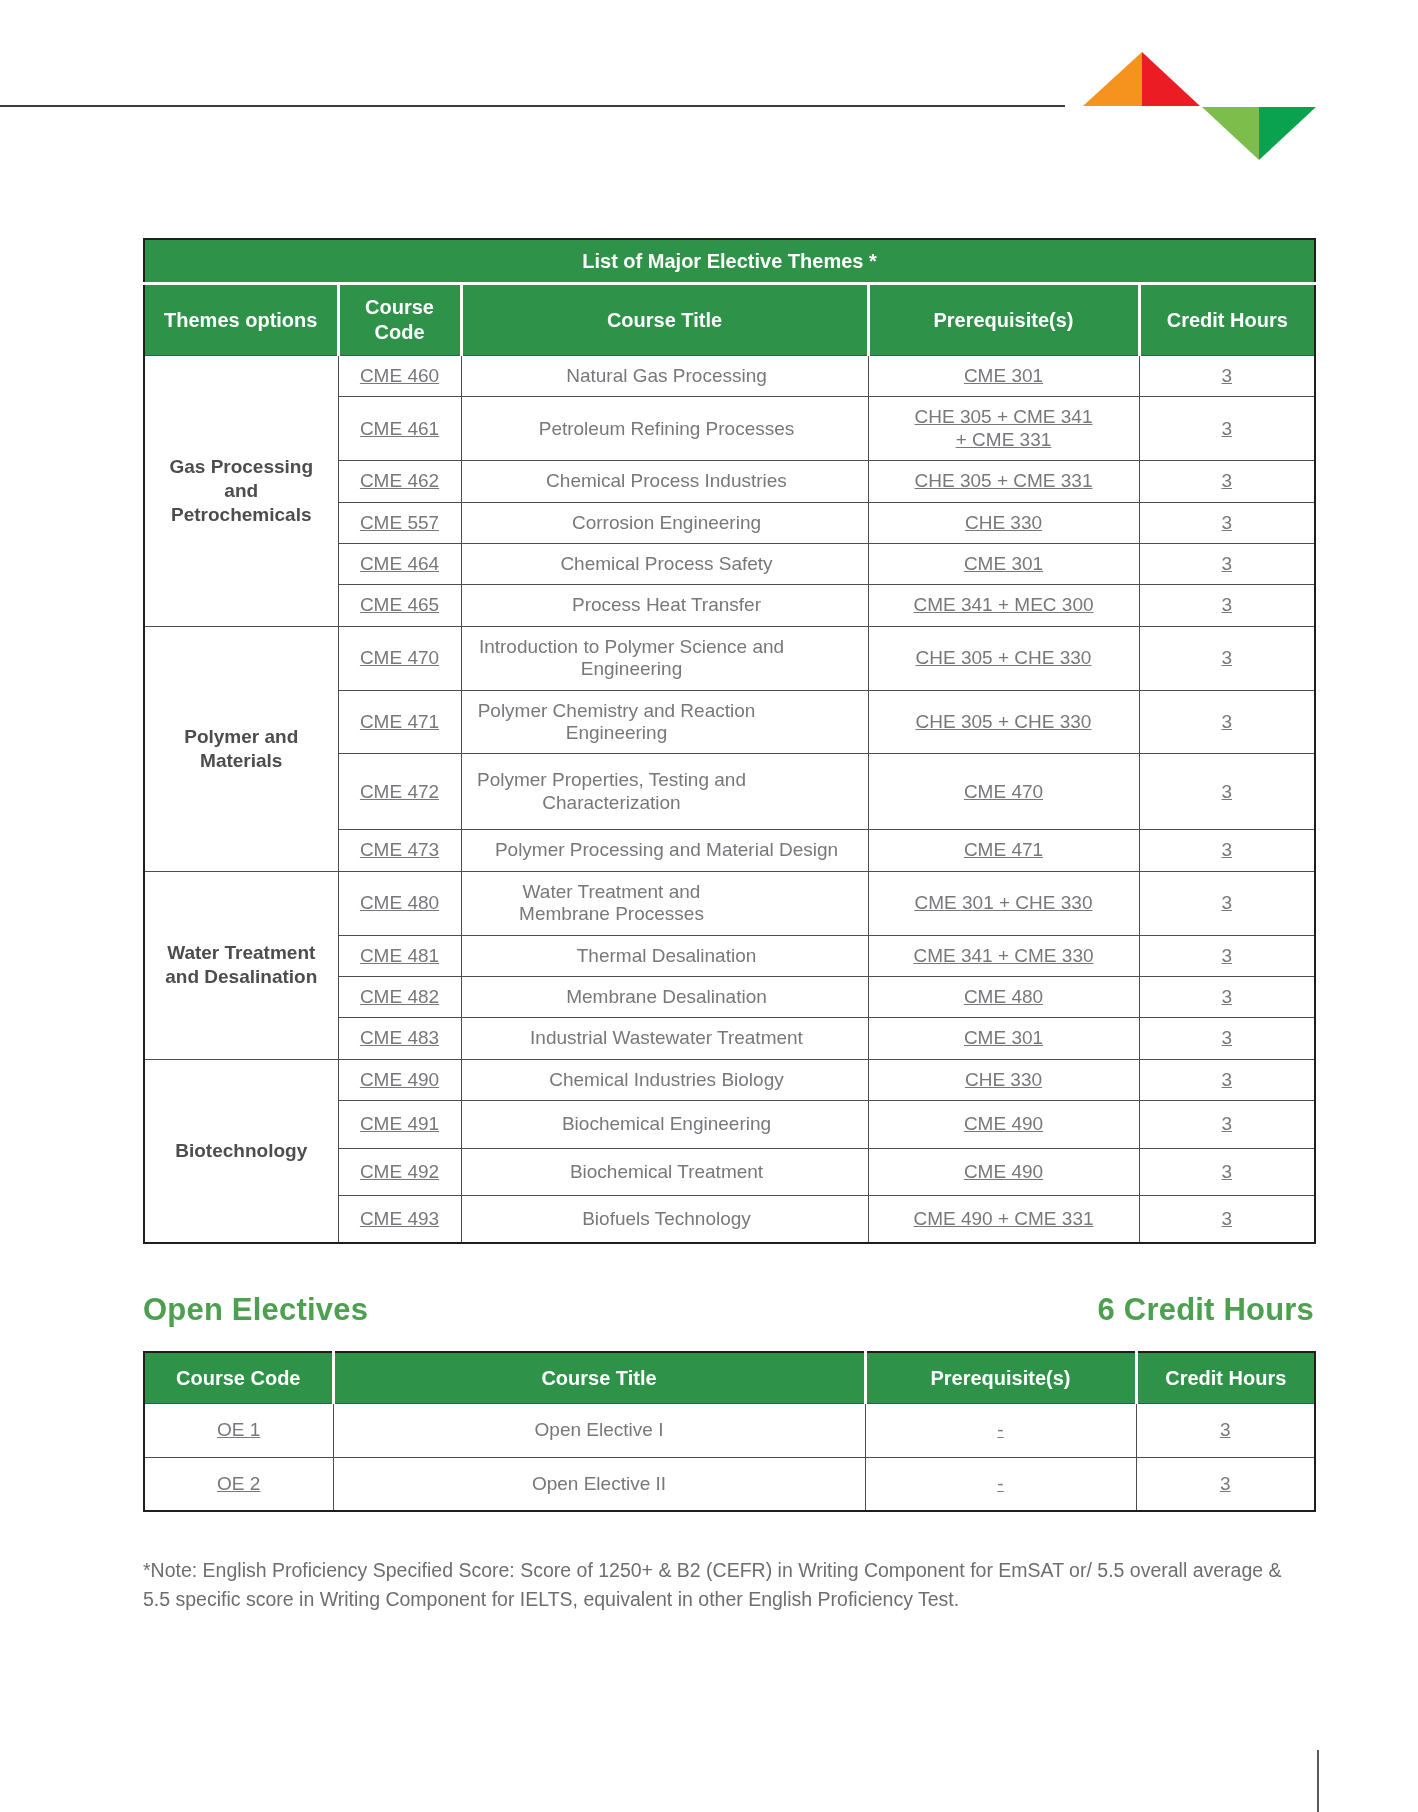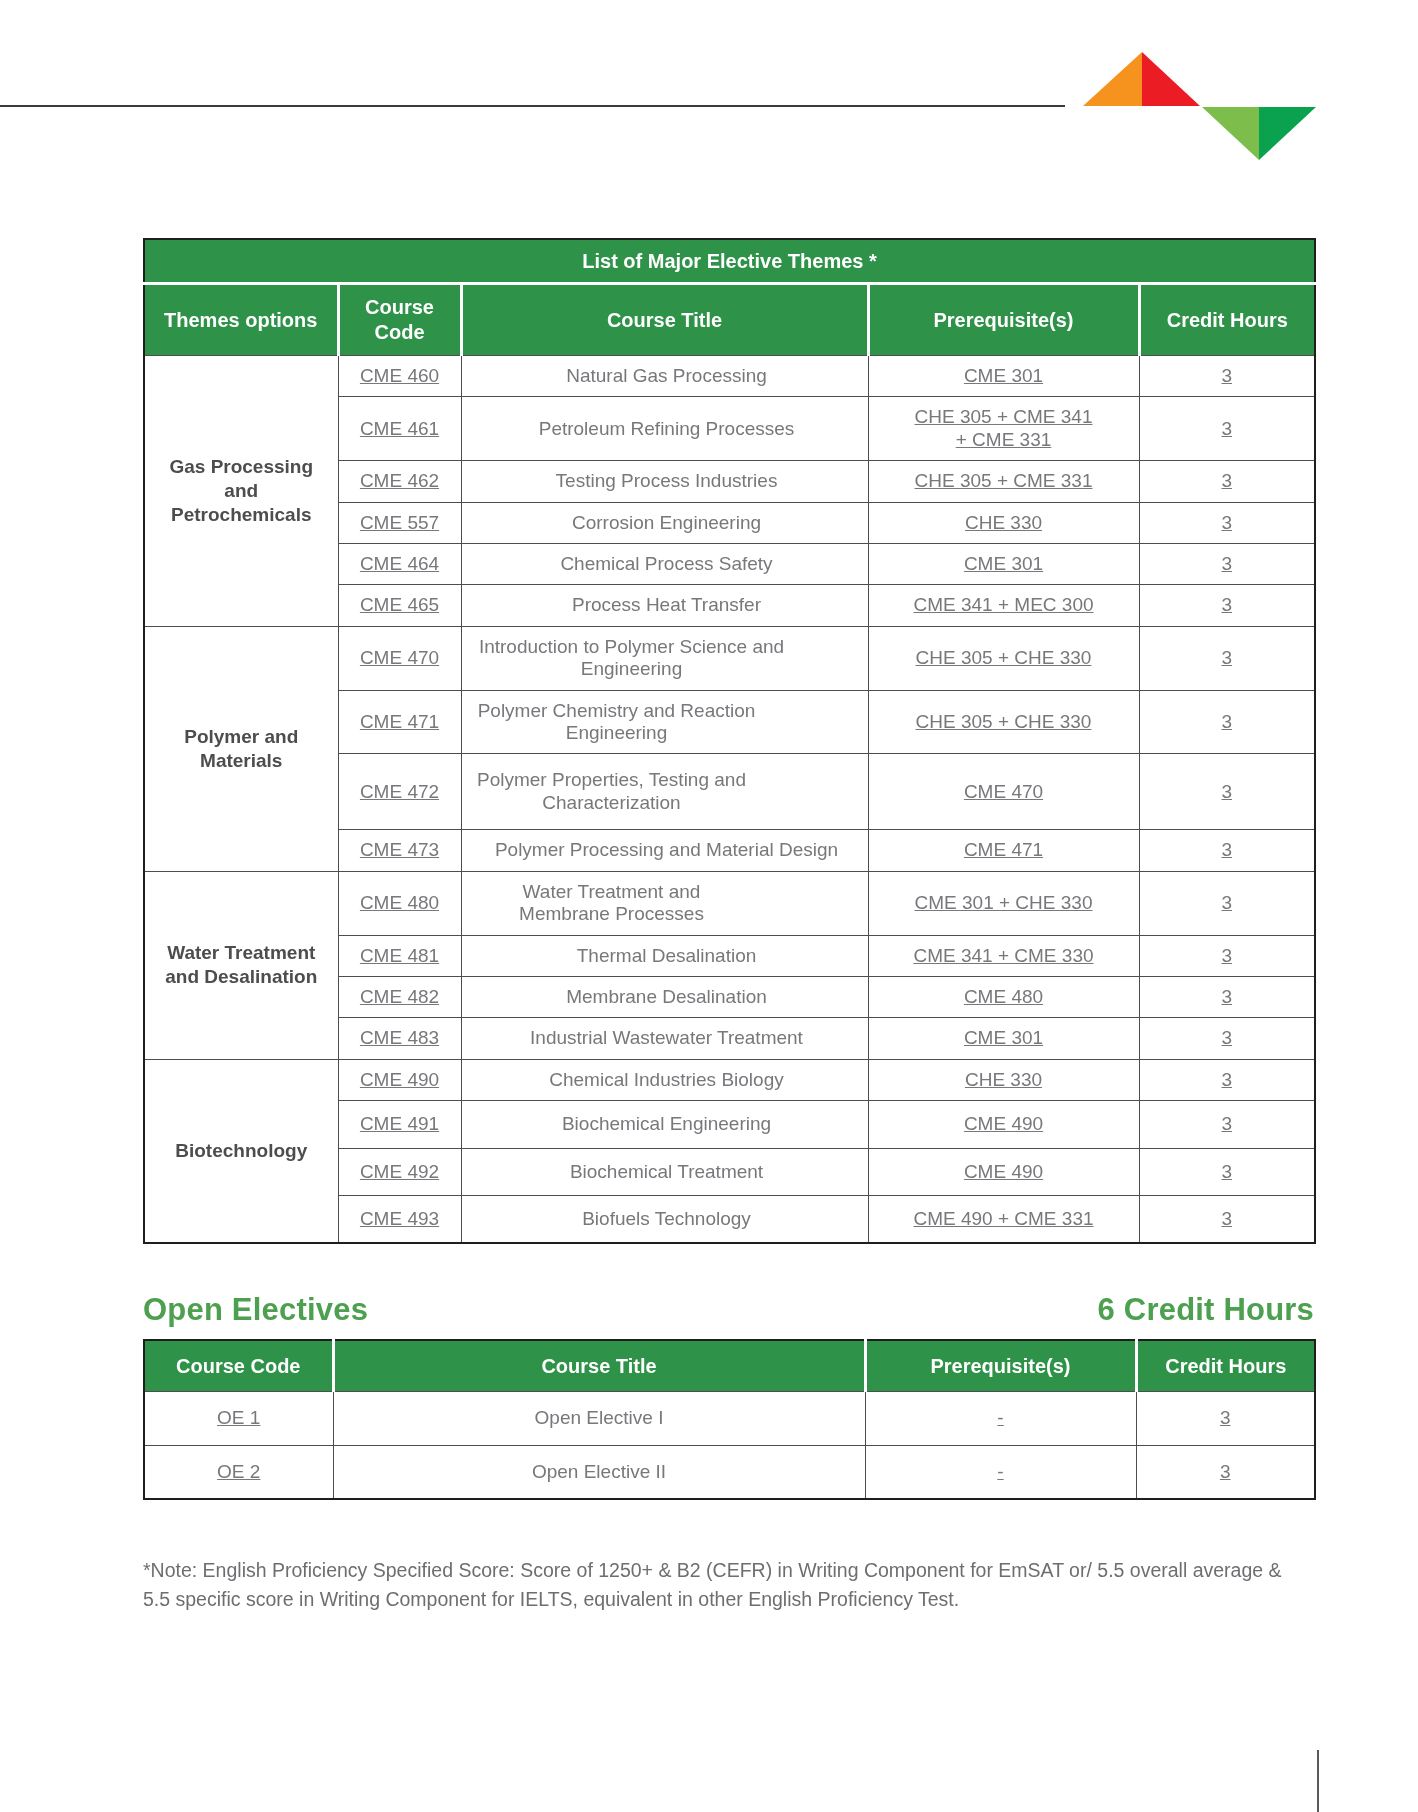--- a/index.html
+++ b/index.html
@@ -43,30 +43,30 @@
   }
   td.theme{
     color:#4D4D4F;font-weight:bold;text-align:center;line-height:1.25;
     padding:6px 14px;
   }
   td.code, td.prereq, td.credit{text-align:center;text-decoration:underline;}
   td.ctitle{text-align:center;padding-left:14px;}
   
   .oe-heading{
     display:flex;justify-content:space-between;align-items:baseline;
-    margin-top:48px;margin-bottom:11px;width:1171px;
+    margin-top:48px;margin-bottom:23px;width:1171px;
   }
   .oe-heading span{
     color:#4DA04F;font-weight:bold;font-size:31px;letter-spacing:0.2px;
   }
   table.oe tbody td{padding:15px 10px;}
   table.oe th{height:30px;}
   
   .note{
-    margin-top:56px;width:1171px;
+    margin-top:44px;width:1171px;
     color:#6D6E71;font-size:19.5px;line-height:1.5;
   }
   
   .footer-rule{
     position:absolute;left:1317px;top:1750px;width:2px;height:62px;
     background:#58595B;
   }
   .page-number{
     position:absolute;left:1336px;top:1812px;width:60px;
     color:#515254;font-weight:bold;font-size:24px;text-align:left;
@@ -115,21 +115,21 @@
         <td class="credit">3</td>
       </tr>
       <tr>
         <td class="code">CME 461</td>
         <td class="ctitle">Petroleum Refining Processes</td>
         <td class="prereq" style="padding-left:40px;padding-right:40px;">CHE 305 + CME 341 + CME 331</td>
         <td class="credit">3</td>
       </tr>
       <tr>
         <td class="code">CME 462</td>
-        <td class="ctitle">Testing Process Industries</td>
+        <td class="ctitle">Chemical Process Industries</td>
         <td class="prereq">CHE 305 + CME 331</td>
         <td class="credit">3</td>
       </tr>
       <tr>
         <td class="code">CME 557</td>
         <td class="ctitle">Corrosion Engineering</td>
         <td class="prereq">CHE 330</td>
         <td class="credit">3</td>
       </tr>
       <tr>

